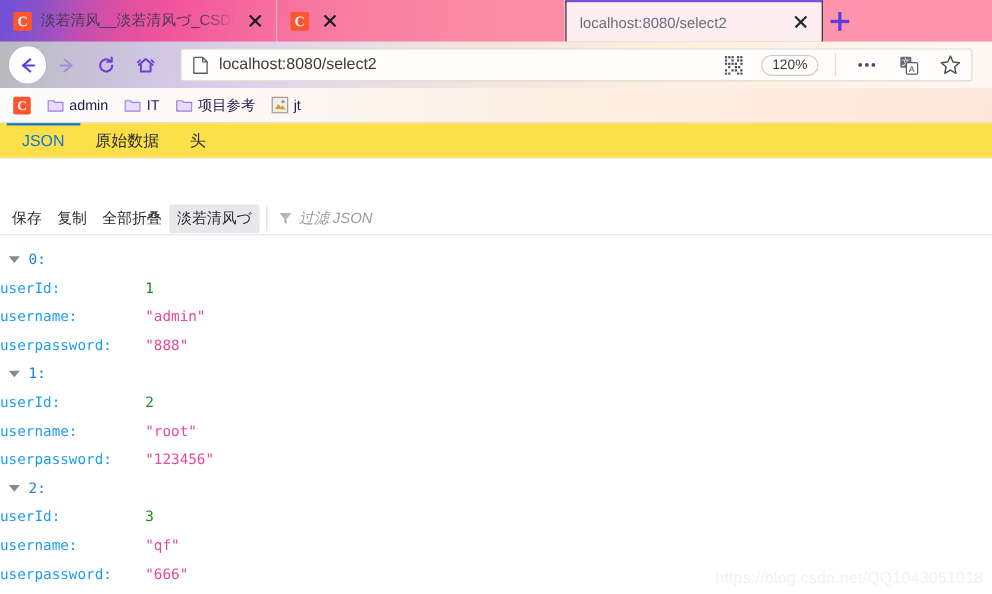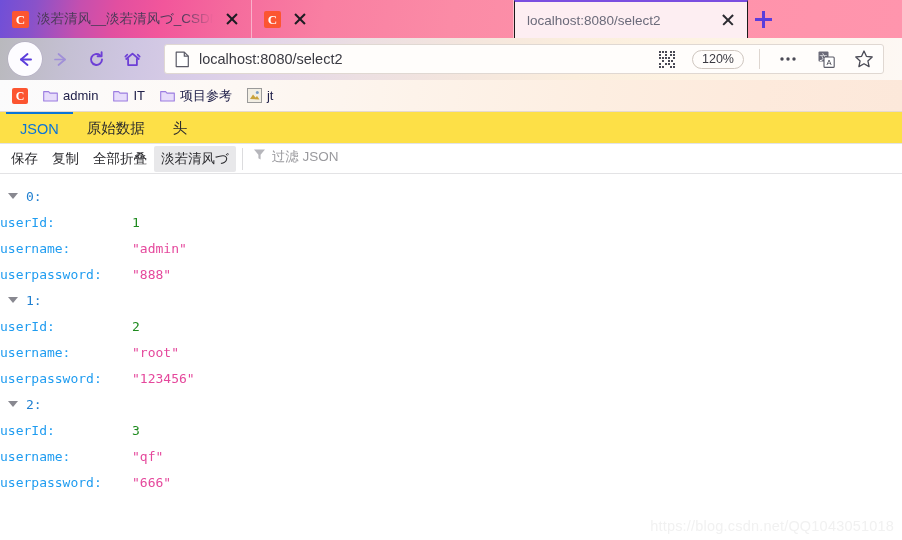--- a/index.html
+++ b/index.html
@@ -257,40 +257,42 @@
     border-top: 2px solid #0a74d8;
   }
   #jv-toolbar {
     height: 30px;
     display: flex;
     align-items: center;
     gap: 0;
     border-bottom: 1px solid #e3e3e5;
     background: #fff;
     padding-left: 4px;
+    margin-top: 40px;
   }
   .jv-btn {
     font-size: 13.5px;
     color: #2a2a2e;
     padding: 4px 7px;
     cursor: pointer;
     border-radius: 2px;
     white-space: nowrap;
   }
   .jv-btn.pressed { background: #e8e8ea; }
   #jv-filter {
     display: flex;
-    align-items: flex-start;
+    align-items: center;
     gap: 6px;
     margin-left: 6px;
     padding-left: 10px;
     border-left: 1px solid #dcdcde;
     height: 22px;
     flex: 1 1 auto;
     cursor: text;
+    font-style: italic;
   }
   #jv-filter-placeholder {
     font-size: 13.5px;
     color: #9a9a9e;
   }
 
   #jsontree {
     flex: 1 1 auto;
     overflow: hidden;
     padding-top: 9px;

